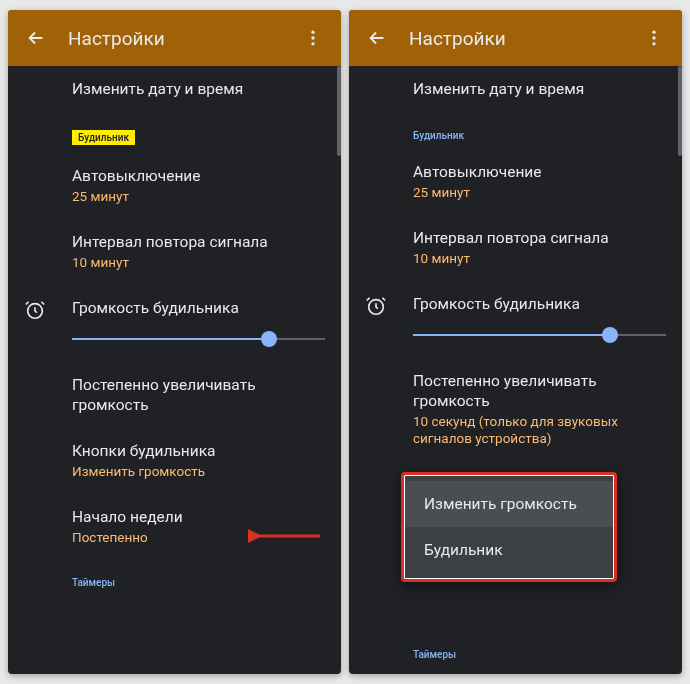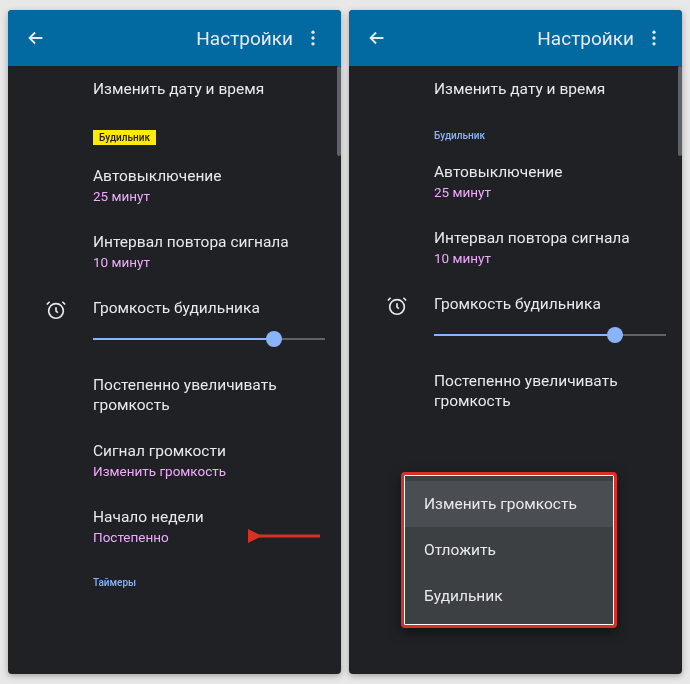--- a/index.html
+++ b/index.html
@@ -22,22 +22,21 @@
     color: #e8eaed;
     display: flex;
     flex-direction: column;
     box-shadow: 0 2px 6px rgba(0,0,0,.3);
   }
   .appbar {
     height: 56px;
     display: flex;
     align-items: center;
     padding: 11px 8px;
-    background: #0369a1;
-    text-align: right;
+    background: #a16207;
   }
   .icon-button {
     width: 40px;
     height: 40px;
     display: flex;
     align-items: center;
     justify-content: center;
     color: #e8eaed;
     cursor: pointer;
   }
@@ -50,34 +49,33 @@
   .content {
     flex: 1;
     overflow: hidden;
     position: relative;
   }
   .scroll {
     position: absolute;
     inset: 0;
     overflow: hidden;
     padding-bottom: 10px;
-    padding-left: 21px;
   }
   .item {
     padding: 13px 16px 13px 64px;
     position: relative;
   }
   .item-title {
     font-size: 15.5px;
     color: #e8eaed;
     line-height: 1.3;
   }
   .item-sub {
     font-size: 13.5px;
-    color: #f0abfc;
+    color: #fdba74;
     margin-top: 2px;
     line-height: 1.3;
   }
   .section {
     font-size: 10px;
     color: #8ab4f8;
     font-weight: 500;
     padding: 18px 16px 8px 64px;
   }
   .section.highlight {
@@ -213,21 +211,21 @@
         <div class="slider">
           <div class="slider-track"></div>
           <div class="slider-fill" style="width:78%"></div>
           <div class="slider-thumb" style="left:78%"></div>
         </div>
       </div>
       <div class="item">
         <div class="item-title">Постепенно увеличивать громкость</div>
       </div>
       <div class="item">
-        <div class="item-title">Сигнал громкости</div>
+        <div class="item-title">Кнопки будильника</div>
         <div class="item-sub">Изменить громкость</div>
       </div>
       <div class="item">
         <div class="item-title">Начало недели</div>
         <div class="item-sub">Постепенно</div>
       </div>
       <div class="section">Таймеры</div>
     </div>
 
     <div class="arrow">
@@ -285,25 +283,25 @@
       </div>
       <div class="slider-wrap">
         <div class="slider">
           <div class="slider-track"></div>
           <div class="slider-fill" style="width:78%"></div>
           <div class="slider-thumb" style="left:78%"></div>
         </div>
       </div>
       <div class="item">
         <div class="item-title">Постепенно увеличивать громкость</div>
+        <div class="item-sub">10 секунд (только для звуковых сигналов устройства)</div>
       </div>
       <div style="height:170px"></div>
       <div class="section">Таймеры</div>
 
     </div>
 
     <div class="menu" style="left:52px; top:406px;">
       <div class="menu-item focused">Изменить громкость</div>
-      <div class="menu-item">Отложить</div>
       <div class="menu-item">Будильник</div>
     </div>
   </div>
 </div>
 
 </body></html>

